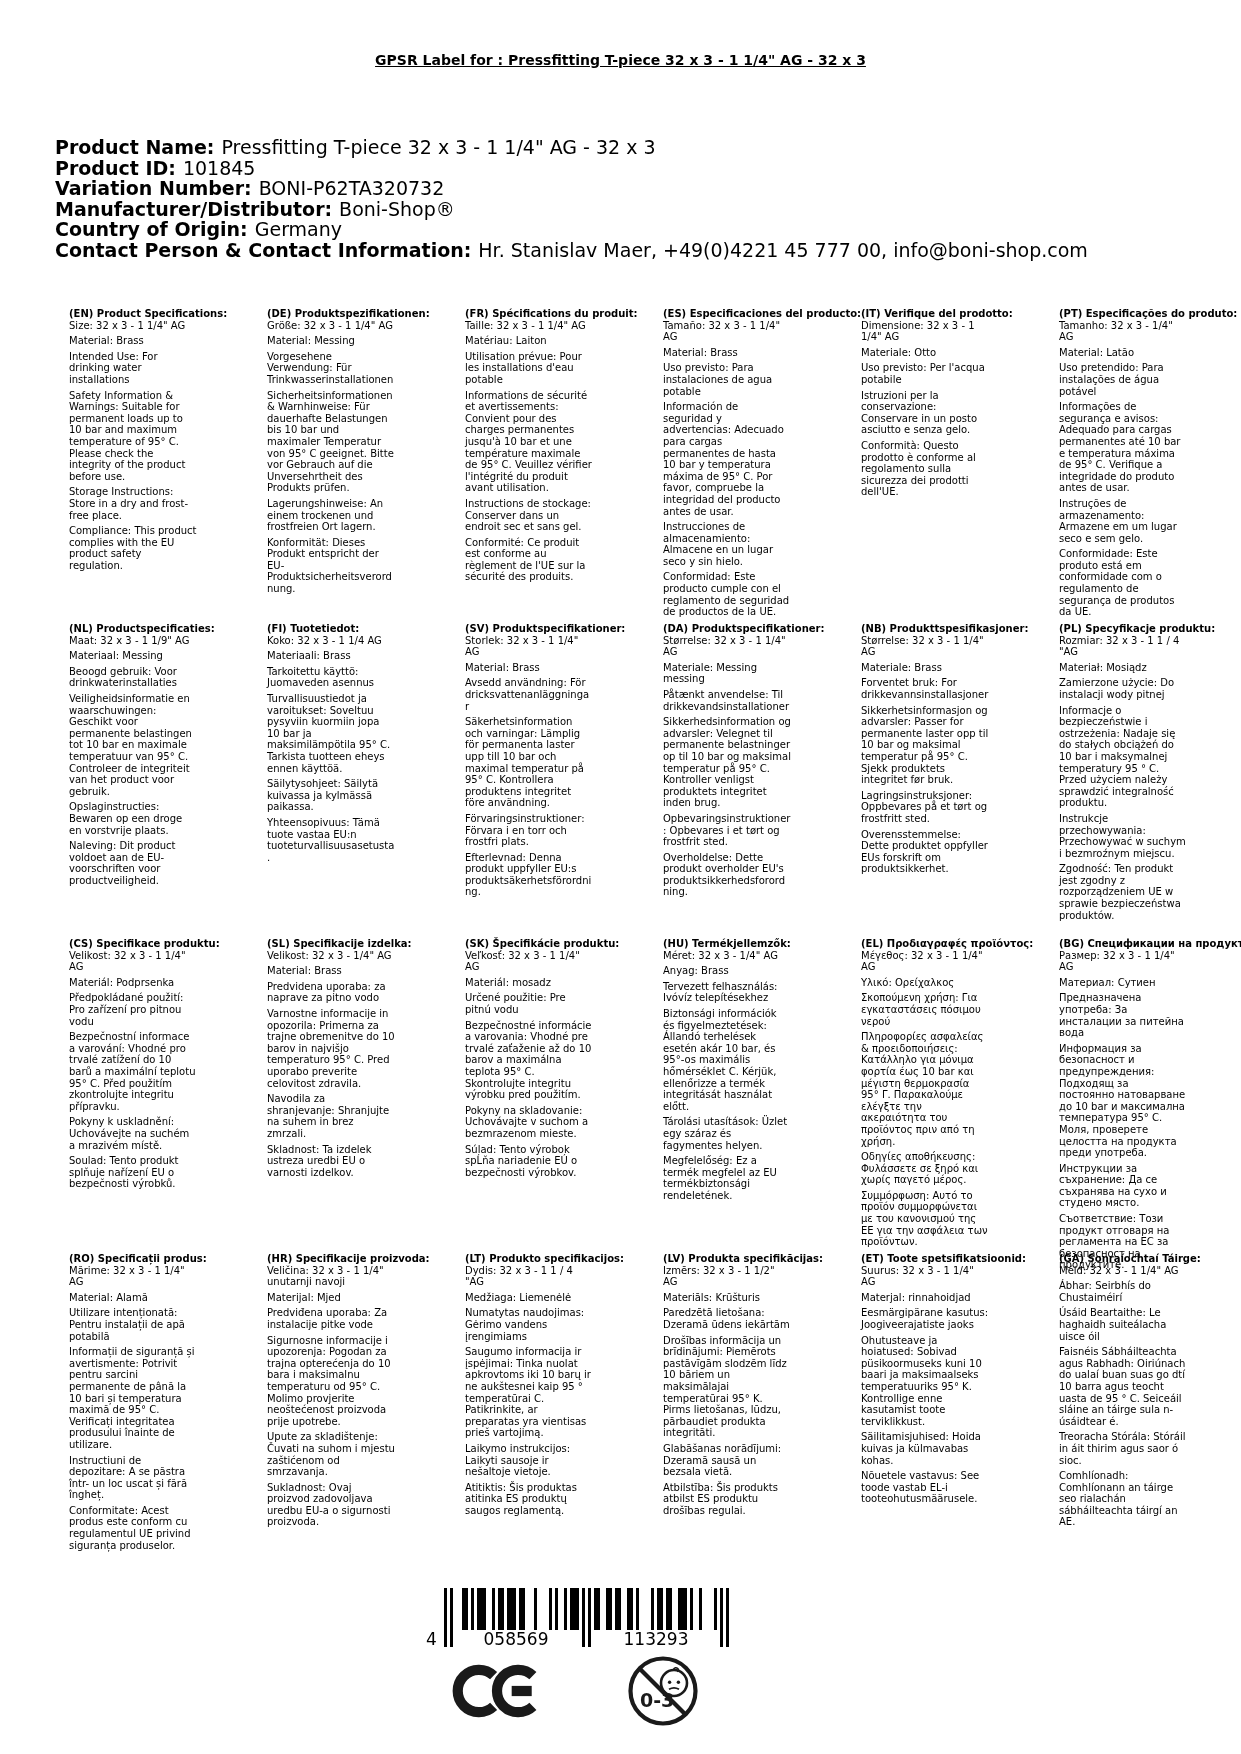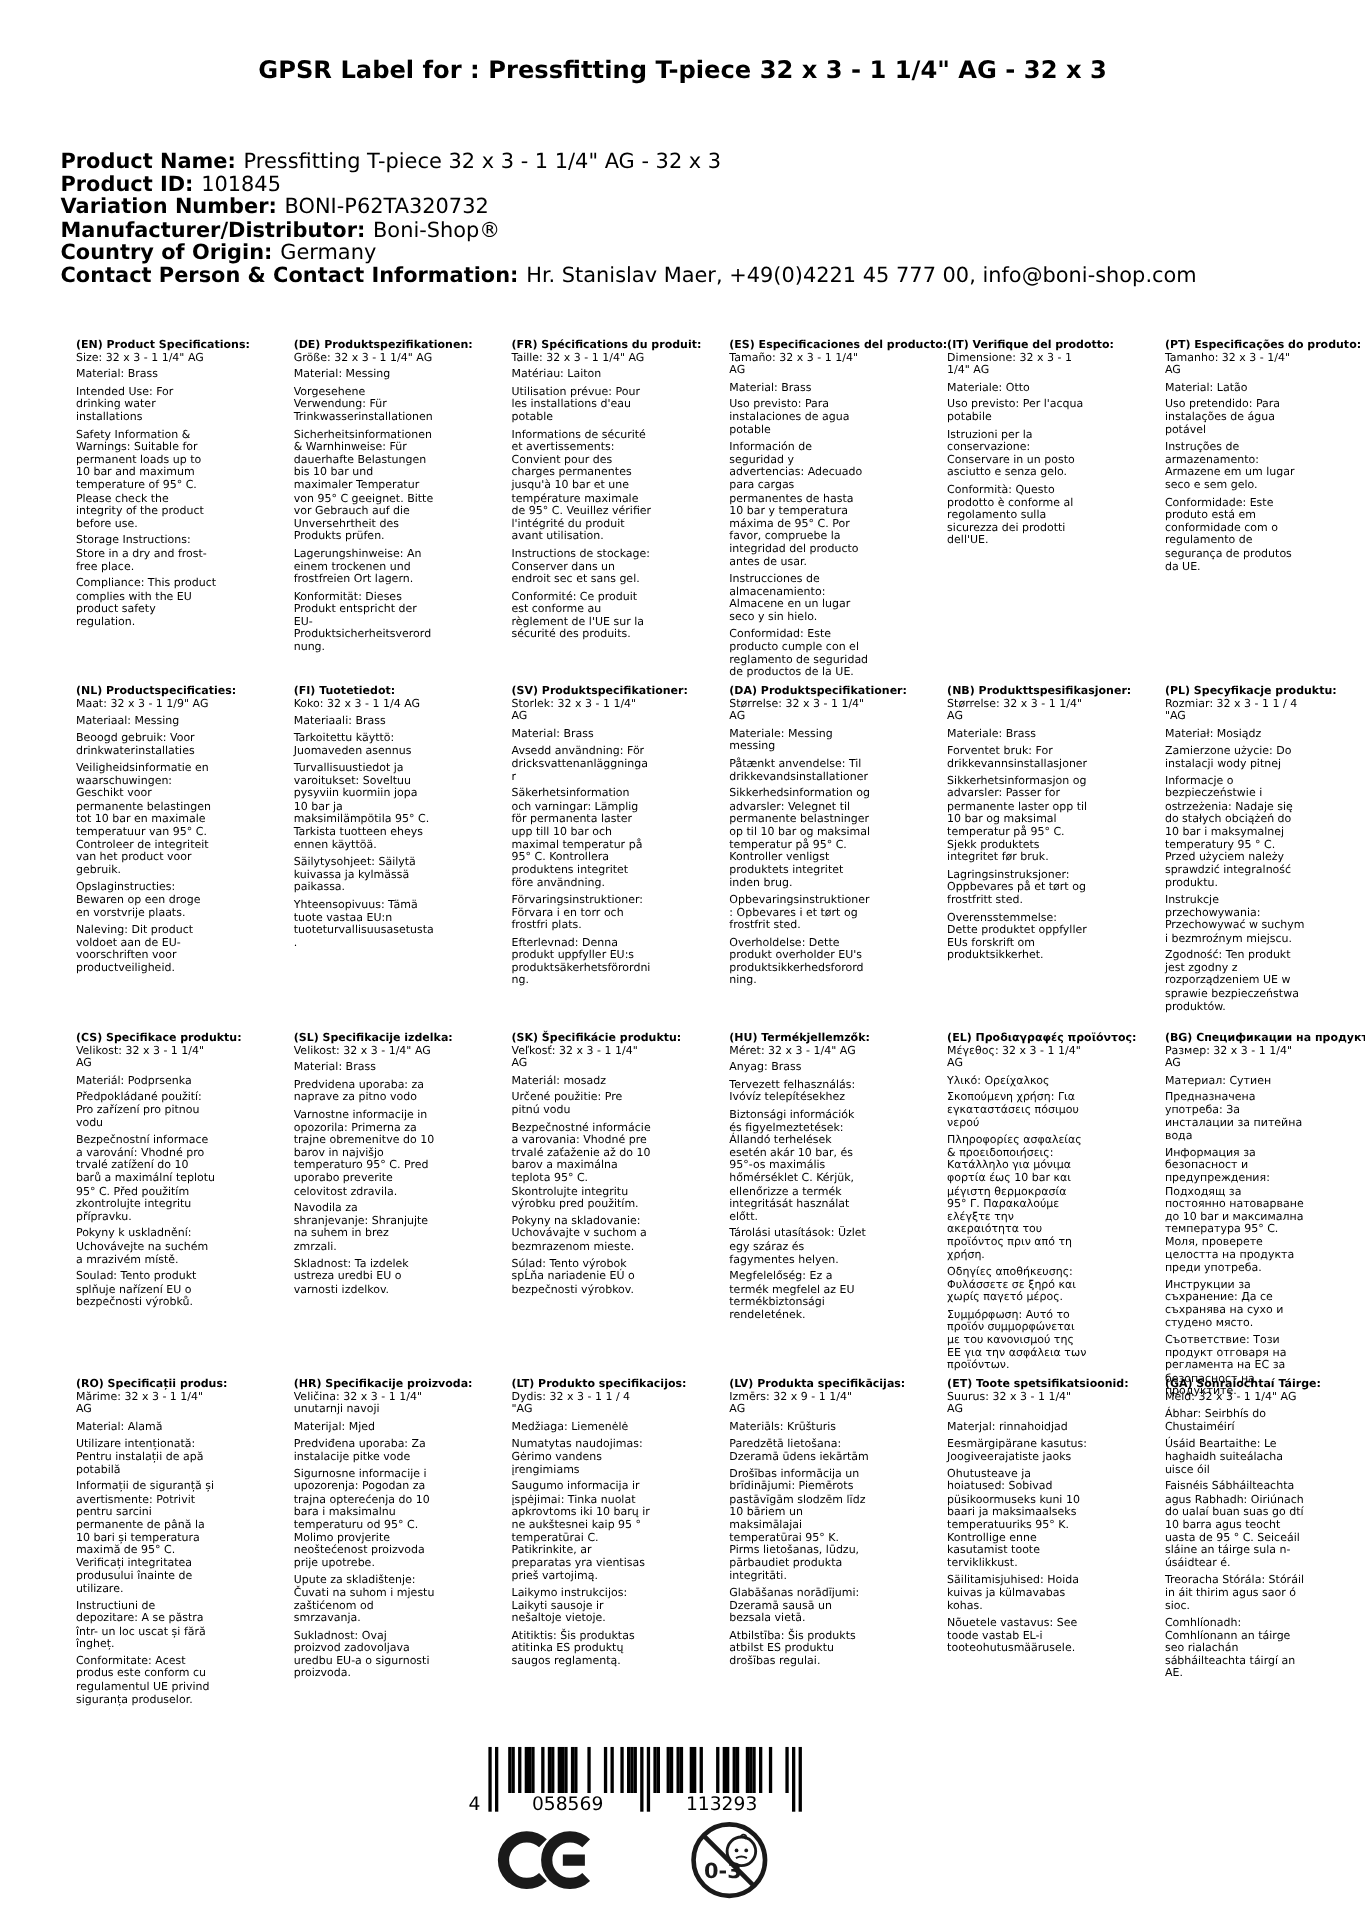--- a/index.html
+++ b/index.html
@@ -2,21 +2,21 @@
 <html><head>
 <meta charset="utf-8">
 <style>
   html,body { margin:0; padding:0; background:#ffffff; }
   .page {
     position:relative; width:1241px; height:1754px; background:#ffffff;
     font-family:"DejaVu Sans", sans-serif; color:#000; overflow:hidden;
   }
   .title {
     position:absolute; top:52px; left:0; width:100%; text-align:center;
-    font-size:22px; font-weight:bold; margin:0;
+    font-size:14px; font-weight:bold; margin:0;text-decoration:underline;
   }
   .info { position:absolute; top:137px; left:55px; }
   .info-row { font-size:19px; line-height:20.5px; white-space:nowrap; }
   .info-label { font-weight:bold; }
   .info-value { font-weight:normal; margin-left:7px; }
   .grid {
     position:absolute; top:308px; left:55px;
     display:grid; grid-template-columns:repeat(6,142px); column-gap:56px;
     grid-template-rows:315px 315px 315px auto; align-items:start;
   }
@@ -86,20 +86,21 @@
         <p>Materiale: Otto</p>
         <p>Uso previsto: Per l'acqua potabile</p>
         <p>Istruzioni per la conservazione: Conservare in un posto asciutto e senza gelo.</p>
         <p>Conformità: Questo prodotto è conforme al regolamento sulla sicurezza dei prodotti dell'UE.</p>
       </div>
       <div class="cell">
         <h3 class="cell-h">(PT) Especificações do produto:</h3>
         <p>Tamanho: 32 x 3 - 1/4" AG</p>
         <p>Material: Latão</p>
         <p>Uso pretendido: Para instalações de água potável</p>
+        <p>Informações de segurança e avisos: Adequado para cargas permanentes até 10 bar e temperatura máxima de 95° C. Verifique a integridade do produto antes de usar.</p>
         <p>Instruções de armazenamento: Armazene em um lugar seco e sem gelo.</p>
         <p>Conformidade: Este produto está em conformidade com o regulamento de segurança de produtos da UE.</p>
       </div>
       <div class="cell">
         <h3 class="cell-h">(NL) Productspecificaties:</h3>
         <p>Maat: 32 x 3 - 1 1/9" AG</p>
         <p>Materiaal: Messing</p>
         <p>Beoogd gebruik: Voor drinkwaterinstallaties</p>
         <p>Veiligheidsinformatie en waarschuwingen: Geschikt voor permanente belastingen tot 10 bar en maximale temperatuur van 95° C. Controleer de integriteit van het product voor gebruik.</p>
         <p>Opslaginstructies: Bewaren op een droge en vorstvrije plaats.</p>
@@ -226,21 +227,21 @@
         <h3 class="cell-h">(LT) Produkto specifikacijos:</h3>
         <p>Dydis: 32 x 3 - 1 1 / 4 "AG</p>
         <p>Medžiaga: Liemenėlė</p>
         <p>Numatytas naudojimas: Gėrimo vandens įrengimiams</p>
         <p>Saugumo informacija ir įspėjimai: Tinka nuolat apkrovtoms iki 10 barų ir ne aukštesnei kaip 95 ° temperatūrai C. Patikrinkite, ar preparatas yra vientisas prieš vartojimą.</p>
         <p>Laikymo instrukcijos: Laikyti sausoje ir nešaltoje vietoje.</p>
         <p>Atitiktis: Šis produktas atitinka ES produktų saugos reglamentą.</p>
       </div>
       <div class="cell">
         <h3 class="cell-h">(LV) Produkta specifikācijas:</h3>
-        <p>Izmērs: 32 x 9 - 1 1/4" AG</p>
+        <p>Izmērs: 32 x 3 - 1 1/2" AG</p>
         <p>Materiāls: Krūšturis</p>
         <p>Paredzētā lietošana: Dzeramā ūdens iekārtām</p>
         <p>Drošības informācija un brīdinājumi: Piemērots pastāvīgām slodzēm līdz 10 bāriem un maksimālajai temperatūrai 95° K. Pirms lietošanas, lūdzu, pārbaudiet produkta integritāti.</p>
         <p>Glabāšanas norādījumi: Dzeramā sausā un bezsala vietā.</p>
         <p>Atbilstība: Šis produkts atbilst ES produktu drošības regulai.</p>
       </div>
       <div class="cell">
         <h3 class="cell-h">(ET) Toote spetsifikatsioonid:</h3>
         <p>Suurus: 32 x 3 - 1 1/4" AG</p>
         <p>Materjal: rinnahoidjad</p>

